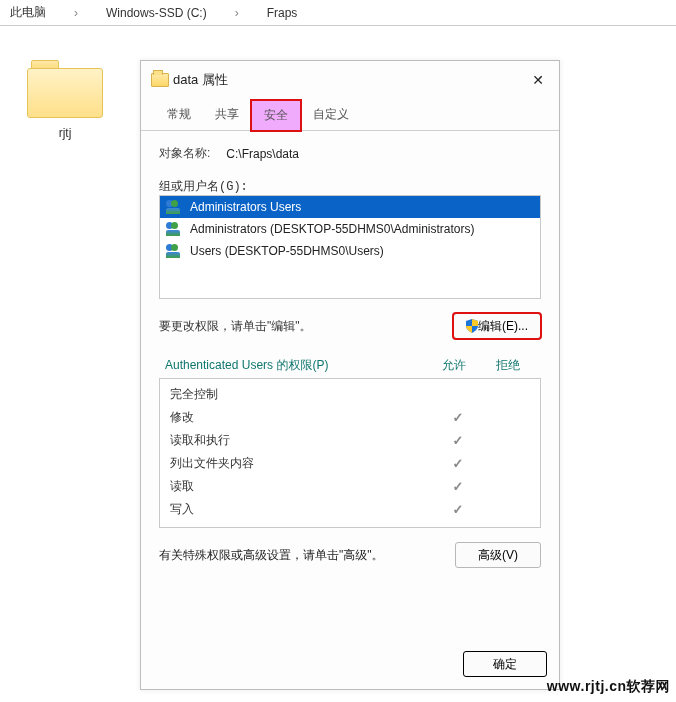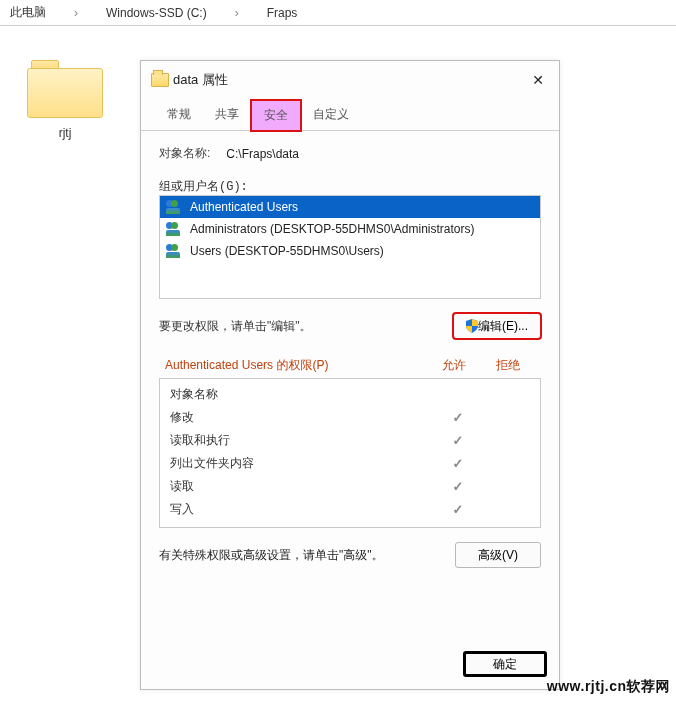--- a/index.html
+++ b/index.html
@@ -186,21 +186,21 @@
   .shield {
     width:12px; height:14px;
     display:inline-block;
     position:relative;
   }
   .shield svg { width:12px; height:14px; display:block; }
   .perm-header {
     display: flex;
     margin-top: 18px;
     padding: 0 6px 4px;
-    color:#c2410c;
+    color:#0f766e;
   }
   .perm-header .h-name { flex: 1; }
   .perm-header .h-col { width: 54px; text-align:center; }
   .perm-box {
     border: 1px solid #c9c9c9;
     background:#fff;
     height: 150px;
     overflow-y: auto;
     padding: 4px 0;
   }
@@ -224,21 +224,21 @@
     justify-content:space-between;
     margin-top: 14px;
   }
   .dlg-buttons {
     padding: 10px 12px 12px;
     display:flex;
     justify-content:flex-end;
     gap: 10px;
   }
   .dlg-buttons .btn { min-width: 84px; }
-  .dlg-buttons .btn.primary { border:3px solid #000000;margin-left:21px; }
+  .dlg-buttons .btn.primary { border:1px solid #000000;margin-left:21px; }
   .watermark {
     position:absolute;
     right: 6px;
     bottom: 6px;
     font-size: 14px;
     font-weight: bold;
     color: #111;
     font-family: Arial, sans-serif;
     letter-spacing: .5px;
   }
@@ -283,21 +283,21 @@
       <span>C:\Fraps\data</span>
     </div>
 
     <div class="section-label">组或用户名(G):</div>
 
     <div class="group-list" id="group-list">
         <div class="group-item selected">
           <span class="gicon">
             <span class="body"></span>
           </span>
-          <span>Authenticated Users</span>
+          <span>Administrators Users</span>
         </div>
         <div class="group-item">
           <span class="gicon">
             <span class="body"></span>
           </span>
           <span>Administrators (DESKTOP-55DHMS0\Administrators)</span>
         </div>
         <div class="group-item">
           <span class="gicon">
             <span class="body"></span>
@@ -320,21 +320,21 @@
       </button>
     </div>
 
     <div class="perm-header">
       <span class="h-name">Authenticated Users 的权限(P)</span>
       <span class="h-col">允许</span>
       <span class="h-col">拒绝</span>
     </div>
     <div class="perm-box" id="perm-box">
         <div class="perm-item">
-          <span class="p-name">对象名称</span>
+          <span class="p-name">完全控制</span>
           <span class="p-col check"></span>
           <span class="p-col check"></span>
         </div>
         <div class="perm-item">
           <span class="p-name">修改</span>
           <span class="p-col check">✓</span>
           <span class="p-col check"></span>
         </div>
         <div class="perm-item">
           <span class="p-name">读取和执行</span>

